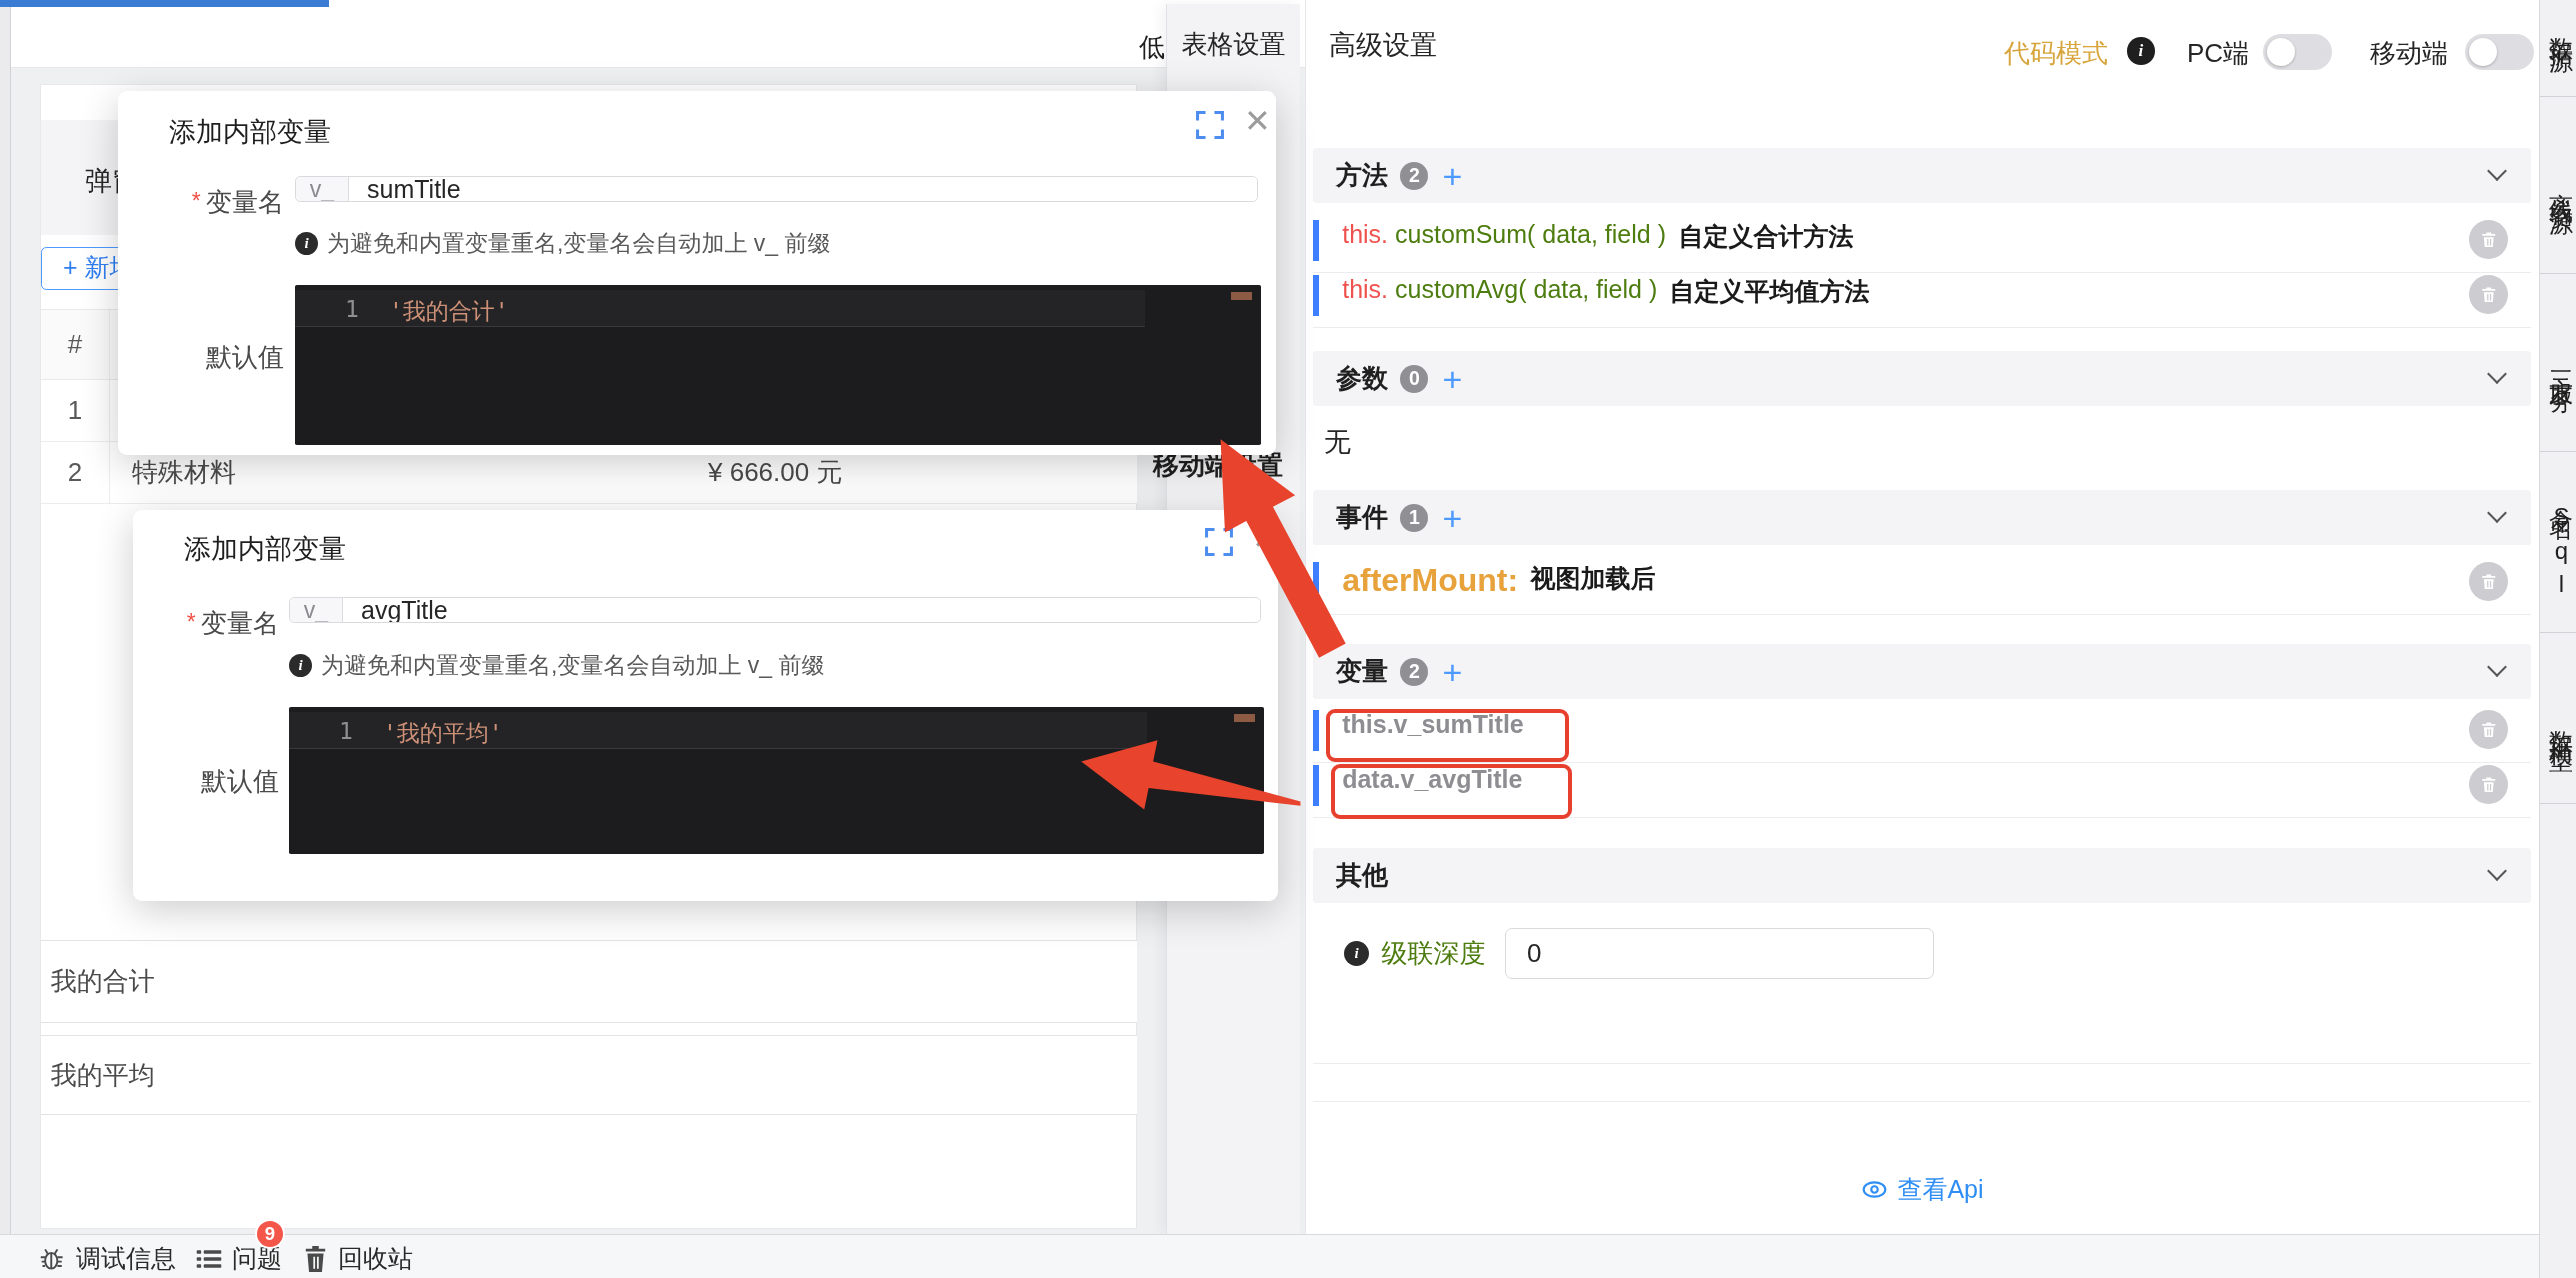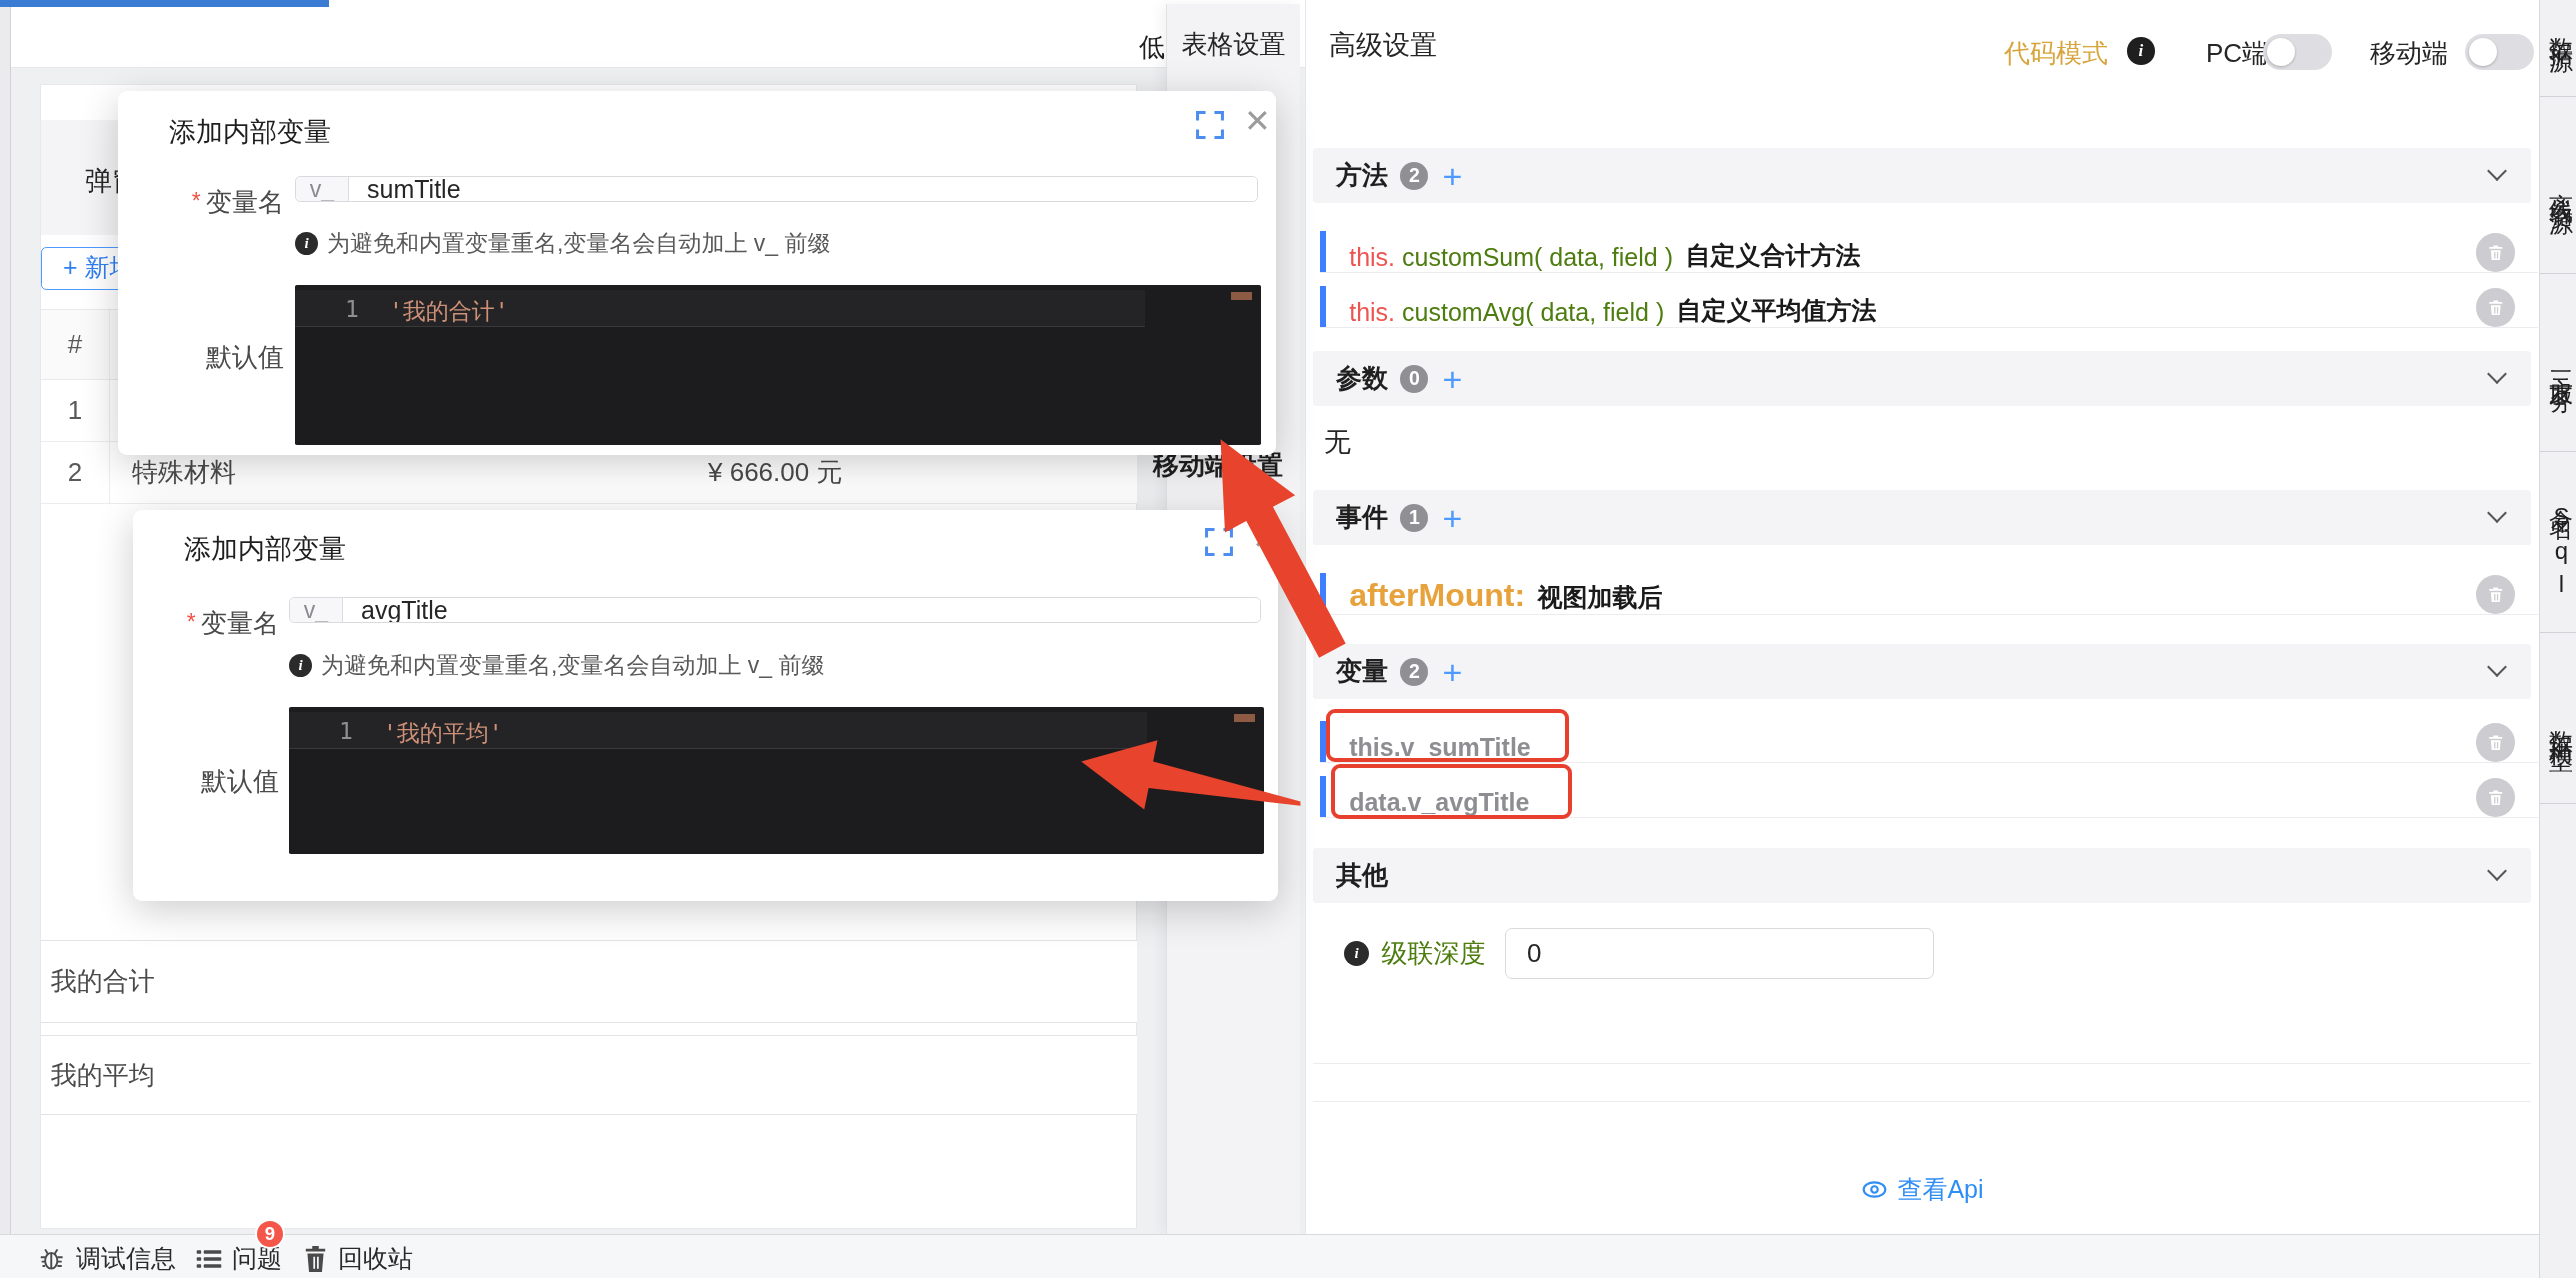--- a/index.html
+++ b/index.html
@@ -50,32 +50,32 @@
   .code-line .hl { position:absolute; left:0; top:0; width:88%; height:100%; background:#242426; border-bottom:0.9px solid #39393b; }
   .line-no { position:absolute; left:50px; top:6.2px; font-size:23px; color:#8f8f8f; }
   .code-text { position:absolute; left:94px; top:6.2px; font-size:23px; color:#ce9178; }
   .minimap-dash { position:absolute; top:7px; width:21px; height:8px; background:#8d5a44; }
 
   
   .panel { position:absolute; left:1305px; top:0; width:1234px; height:1234px; background:#fff; border-left:0.9px solid #e6e6ea; z-index:4; }
   .panel-title { position:absolute; left:23px; top:27px; font-size:27px; font-weight:500; color:#262626; }
   .code-mode { position:absolute; left:698px; top:36px; font-size:26px; color:#d7a53c; }
   .cm-info { position:absolute; left:821px; top:37px; width:27.5px; height:27.5px; border-radius:50%; background:#1f1f1f; color:#fff; display:flex; align-items:center; justify-content:center; font-size:17px; font-style:italic; font-family:"Liberation Serif", serif; font-weight:700; }
-  .pc-label { position:absolute; left:900px; top:36px; font-size:26px; color:#262626; }
+  .pc-label { position:absolute; left:881px; top:36px; font-size:26px; color:#262626; }
   .mob-label { position:absolute; left:1064px; top:36px; font-size:26px; color:#262626; }
   .switch { position:absolute; top:34px; width:69px; height:36px; border-radius:18px; background:#dddde2; cursor:pointer; }
   .switch .knob { position:absolute; left:3.6px; top:3.6px; width:28px; height:28px; border-radius:50%; background:#fff; box-shadow:0 0.9px 2.7px rgba(0,0,0,0.25); }
   .sw-pc { left:957px; } .sw-mob { left:1159px; }
 
   .sec-header { position:absolute; left:7px; width:1218px; height:55px; background:#f4f4f6; border-radius:3.6px; display:flex; align-items:center; }
   .sec-label { margin-left:23px; font-size:26px; font-weight:600; color:#1f1f1f; }
   .sec-badge { margin-left:12.4px; width:28px; height:28px; border-radius:50%; background:#8f8f94; color:#fff; font-size:19.5px; font-weight:700; display:flex; align-items:center; justify-content:center; }
   .sec-plus { margin-left:14px; font-size:34px; font-weight:300; color:#4c9aff; line-height:28px; cursor:pointer; }
   .sec-chevron { position:absolute; right:27px; top:16px; width:14px; height:14px; border-right:2.2px solid #555; border-bottom:2.2px solid #555; transform:rotate(45deg); cursor:pointer; }
-  .item-row { position:absolute; left:14px; width:1218px; height:53px; background:#fff; border-bottom:0.9px solid #ececf0; display:flex; align-items:flex-end; }
+  .item-row { position:absolute; left:7px; width:1218px; height:53px; background:#fff; border-bottom:0.9px solid #ececf0; display:flex; align-items:flex-start; }
   .item-bar { width:6.2px; height:41px; background:#3d7fff; margin-right:23px; flex:0 0 6.2px; }
   .m-prefix { font-size:25px; color:#ef5350; }
   .m-sig { font-size:25px; color:#4d7c0f; margin-left:7px; }
   .m-desc { font-size:25px; font-weight:700; color:#1a1a1a; margin-left:12.4px; }
   .ev-name { font-size:32px; font-weight:800; color:#e7a23c; }
   .var-name { font-size:25px; font-weight:800; color:#8d8d92; }
   .trash-btn { position:absolute; right:23px; width:39px; height:39px; border-radius:50%; background:#cdcdd1; display:flex; align-items:center; justify-content:center; cursor:pointer; }
   .empty-text { position:absolute; left:18px; font-size:27px; color:#262626; }
   .cascade-row { position:absolute; left:7px; top:928px; width:1218px; display:flex; align-items:center; }
   .cascade-row .info-dot { margin-left:31px; width:25px; height:25px; flex:0 0 25px; }

